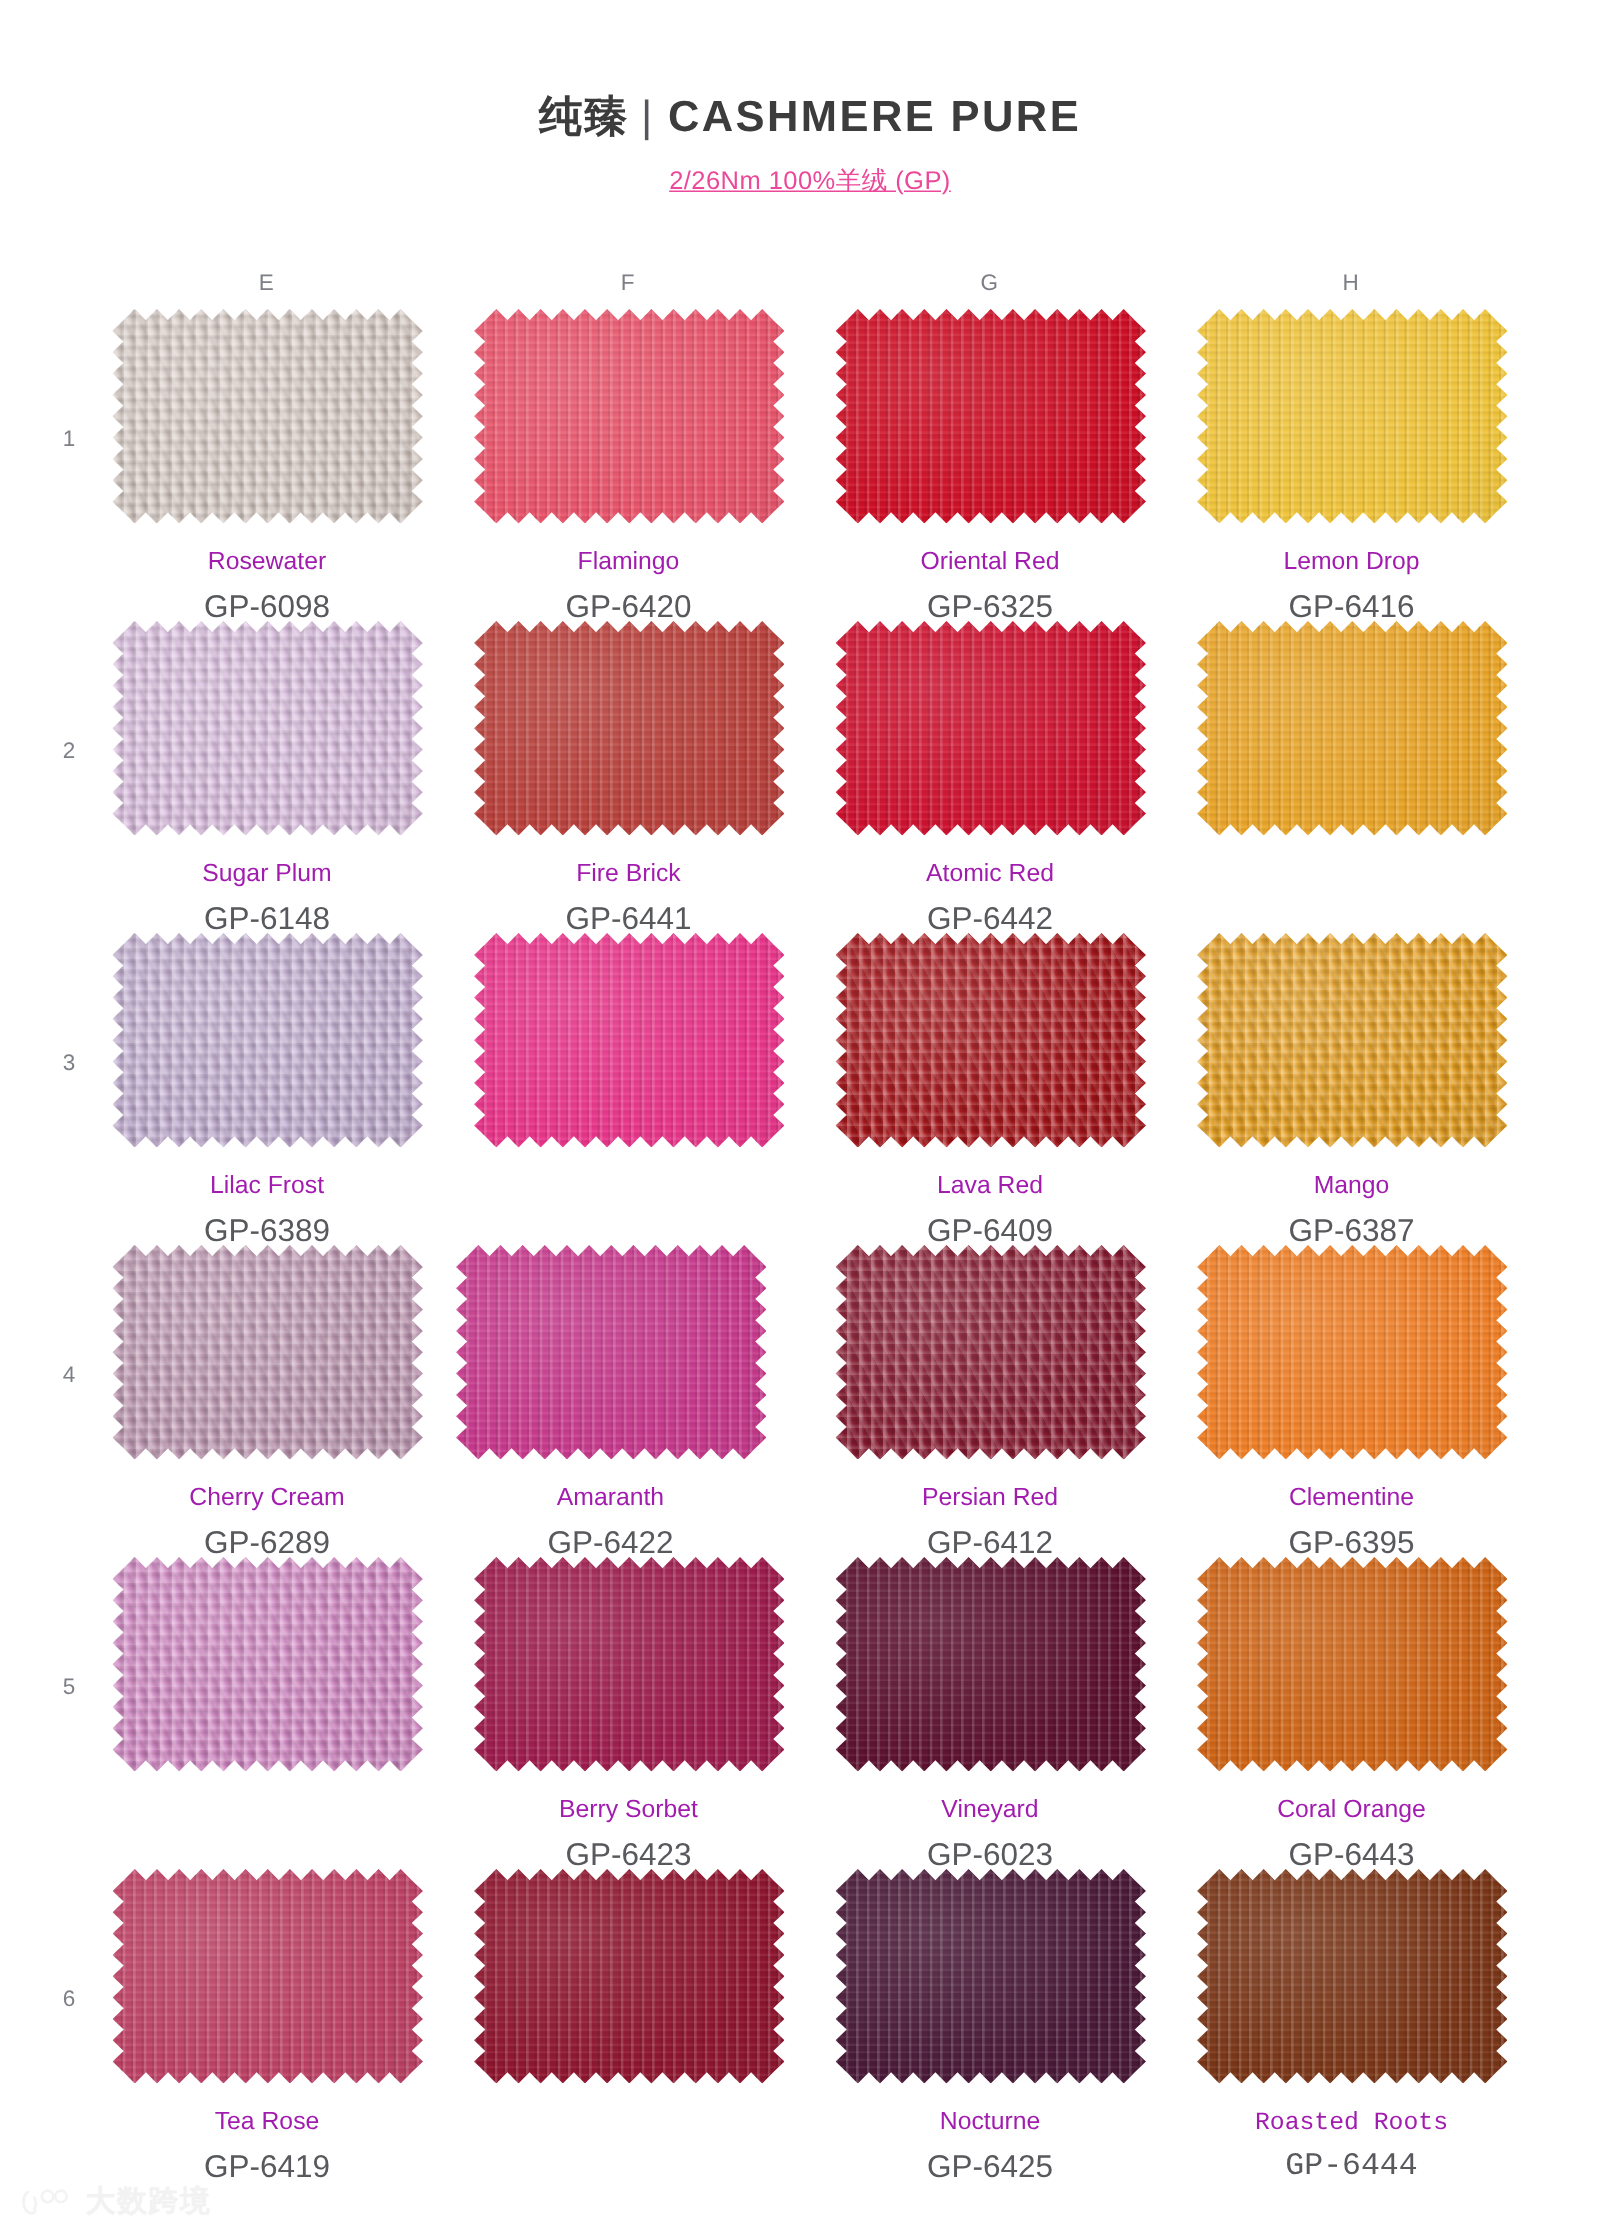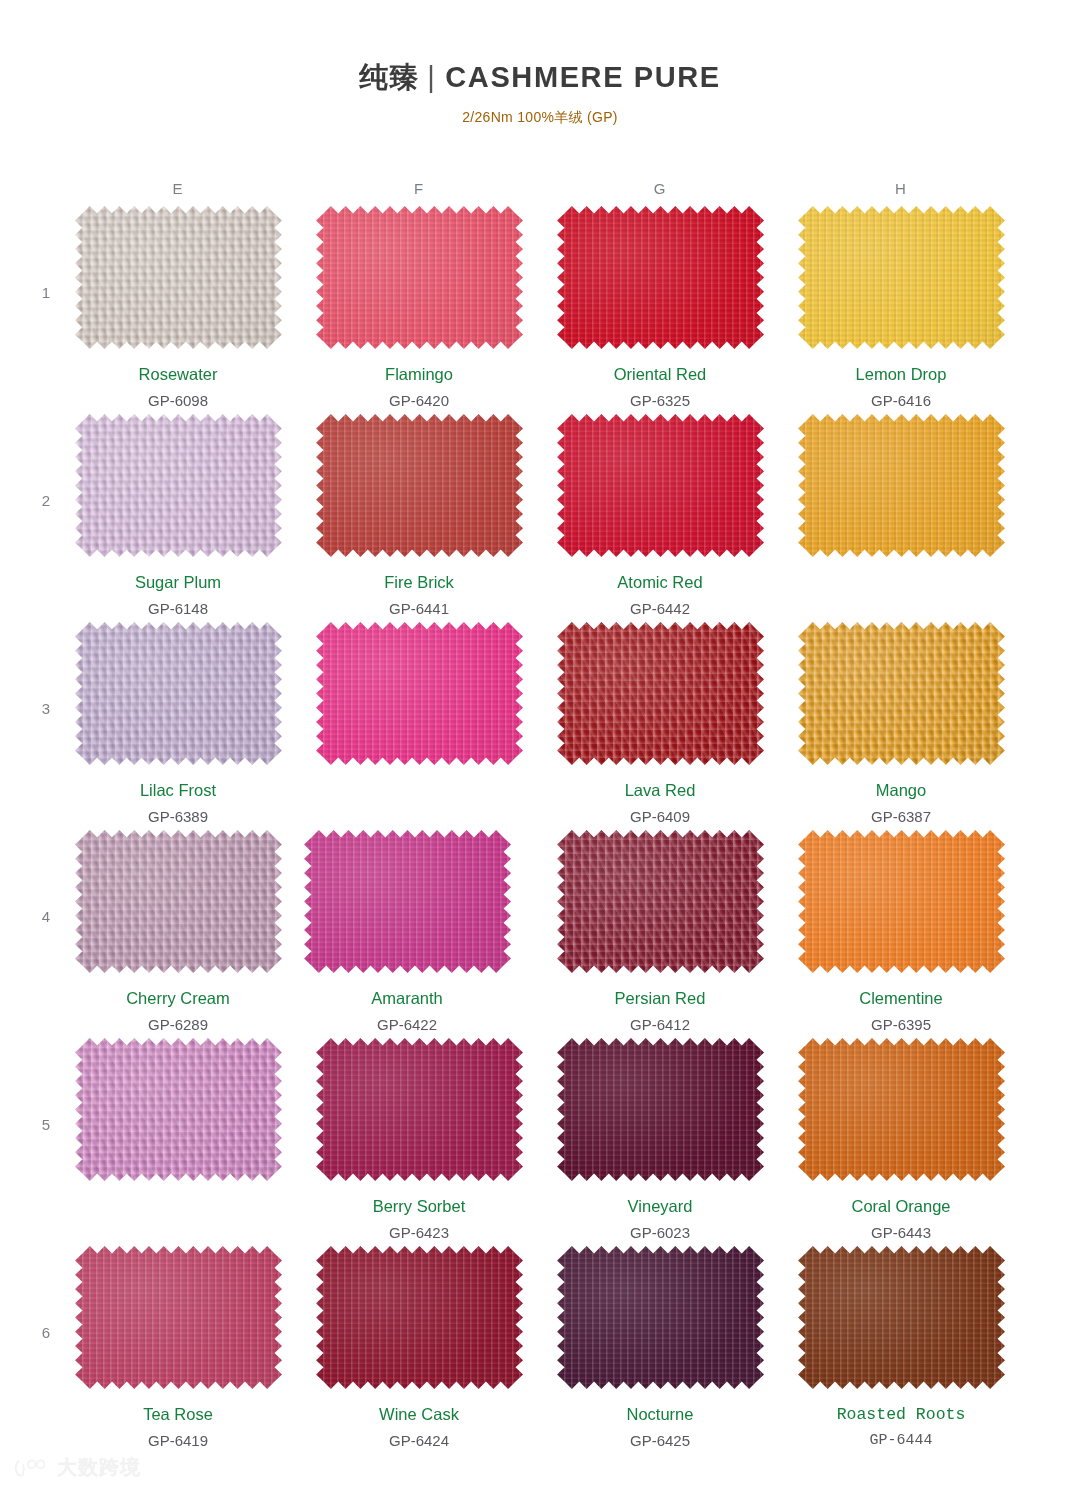--- a/index.html
+++ b/index.html
@@ -40,24 +40,25 @@
     margin: 0 10px 0 8px;
     font-weight: 400;
     color: #55565a;
   }
   .title-en {
     font-weight: 700;
     letter-spacing: 1.6px;
   }
   .subtitle {
     margin-top: 11px;
-    font-size: 14px;
+    font-size: 17px;
     font-weight: 400;
-    color: #a16207;
+    color: #ec4899;
     letter-spacing: 0.3px;
+    text-decoration: underline;
   }
 
   
   .grid {
     position: absolute;
     top: 180px;
     left: 0;
     width: 1080px;
   }
   .col-headers {
@@ -154,25 +155,25 @@
 
   
   .caption {
     margin-top: 14px;
     text-align: center;
     line-height: 1.45;
   }
   .c-name {
     display: block;
     font-size: 16.5px;
-    color: #15803d;
+    color: #a21caf;
   }
   .c-code {
     display: block;
-    font-size: 15px;
+    font-size: 21px;
     color: #58595d;
     margin-top: 3px;
   }
 
   
   .footer {
     position: absolute;
     left: 14px;
     bottom: 12px;
     display: flex;
@@ -643,24 +644,20 @@
                   <polygon points="7.50,7.50 14.88,0.00 22.27,7.50 29.65,0.00 37.04,7.50 44.42,0.00 51.81,7.50 59.19,0.00 66.58,7.50 73.96,0.00 81.35,7.50 88.73,0.00 96.12,7.50 103.50,0.00 110.88,7.50 118.27,0.00 125.65,7.50 133.04,0.00 140.42,7.50 147.81,0.00 155.19,7.50 162.58,0.00 169.96,7.50 177.35,0.00 184.73,7.50 192.12,0.00 199.50,7.50 199.50,7.50 207.00,14.61 199.50,21.72 207.00,28.83 199.50,35.94 207.00,43.06 199.50,50.17 207.00,57.28 199.50,64.39 207.00,71.50 199.50,78.61 207.00,85.72 199.50,92.83 207.00,99.94 199.50,107.06 207.00,114.17 199.50,121.28 207.00,128.39 199.50,135.50 199.50,135.50 192.12,143.00 184.73,135.50 177.35,143.00 169.96,135.50 162.58,143.00 155.19,135.50 147.81,143.00 140.42,135.50 133.04,143.00 125.65,135.50 118.27,143.00 110.88,135.50 103.50,143.00 96.12,135.50 88.73,143.00 81.35,135.50 73.96,143.00 66.58,135.50 59.19,143.00 51.81,135.50 44.42,143.00 37.04,135.50 29.65,143.00 22.27,135.50 14.88,143.00 7.50,135.50 7.50,135.50 0.00,128.39 7.50,121.28 0.00,114.17 7.50,107.06 0.00,99.94 7.50,92.83 0.00,85.72 7.50,78.61 0.00,71.50 7.50,64.39 0.00,57.28 7.50,50.17 0.00,43.06 7.50,35.94 0.00,28.83 7.50,21.72 0.00,14.61 7.50,7.50"></polygon>
                 </clipPath>
               </defs>
               <g clip-path="url(#clip-5-1)">
                 <rect width="207" height="143" fill="#8e162f"></rect>
               </g>
             </svg>
             <div class="knit" style="clip-path: polygon(7.5px 7.5px, 14.88px 0px, 22.27px 7.5px, 29.65px 0px, 37.04px 7.5px, 44.42px 0px, 51.81px 7.5px, 59.19px 0px, 66.58px 7.5px, 73.96px 0px, 81.35px 7.5px, 88.73px 0px, 96.12px 7.5px, 103.5px 0px, 110.88px 7.5px, 118.27px 0px, 125.65px 7.5px, 133.04px 0px, 140.42px 7.5px, 147.81px 0px, 155.19px 7.5px, 162.58px 0px, 169.96px 7.5px, 177.35px 0px, 184.73px 7.5px, 192.12px 0px, 199.5px 7.5px, 199.5px 7.5px, 207px 14.61px, 199.5px 21.72px, 207px 28.83px, 199.5px 35.94px, 207px 43.06px, 199.5px 50.17px, 207px 57.28px, 199.5px 64.39px, 207px 71.5px, 199.5px 78.61px, 207px 85.72px, 199.5px 92.83px, 207px 99.94px, 199.5px 107.06px, 207px 114.17px, 199.5px 121.28px, 207px 128.39px, 199.5px 135.5px, 199.5px 135.5px, 192.12px 143px, 184.73px 135.5px, 177.35px 143px, 169.96px 135.5px, 162.58px 143px, 155.19px 135.5px, 147.81px 143px, 140.42px 135.5px, 133.04px 143px, 125.65px 135.5px, 118.27px 143px, 110.88px 135.5px, 103.5px 143px, 96.12px 135.5px, 88.73px 143px, 81.35px 135.5px, 73.96px 143px, 66.58px 135.5px, 59.19px 143px, 51.81px 135.5px, 44.42px 143px, 37.04px 135.5px, 29.65px 143px, 22.27px 135.5px, 14.88px 143px, 7.5px 135.5px, 7.5px 135.5px, 0px 128.39px, 7.5px 121.28px, 0px 114.17px, 7.5px 107.06px, 0px 99.94px, 7.5px 92.83px, 0px 85.72px, 7.5px 78.61px, 0px 71.5px, 7.5px 64.39px, 0px 57.28px, 7.5px 50.17px, 0px 43.06px, 7.5px 35.94px, 0px 28.83px, 7.5px 21.72px, 0px 14.61px, 7.5px 7.5px);"></div>
             <div class="shade" style="clip-path: polygon(7.5px 7.5px, 14.88px 0px, 22.27px 7.5px, 29.65px 0px, 37.04px 7.5px, 44.42px 0px, 51.81px 7.5px, 59.19px 0px, 66.58px 7.5px, 73.96px 0px, 81.35px 7.5px, 88.73px 0px, 96.12px 7.5px, 103.5px 0px, 110.88px 7.5px, 118.27px 0px, 125.65px 7.5px, 133.04px 0px, 140.42px 7.5px, 147.81px 0px, 155.19px 7.5px, 162.58px 0px, 169.96px 7.5px, 177.35px 0px, 184.73px 7.5px, 192.12px 0px, 199.5px 7.5px, 199.5px 7.5px, 207px 14.61px, 199.5px 21.72px, 207px 28.83px, 199.5px 35.94px, 207px 43.06px, 199.5px 50.17px, 207px 57.28px, 199.5px 64.39px, 207px 71.5px, 199.5px 78.61px, 207px 85.72px, 199.5px 92.83px, 207px 99.94px, 199.5px 107.06px, 207px 114.17px, 199.5px 121.28px, 207px 128.39px, 199.5px 135.5px, 199.5px 135.5px, 192.12px 143px, 184.73px 135.5px, 177.35px 143px, 169.96px 135.5px, 162.58px 143px, 155.19px 135.5px, 147.81px 143px, 140.42px 135.5px, 133.04px 143px, 125.65px 135.5px, 118.27px 143px, 110.88px 135.5px, 103.5px 143px, 96.12px 135.5px, 88.73px 143px, 81.35px 135.5px, 73.96px 143px, 66.58px 135.5px, 59.19px 143px, 51.81px 135.5px, 44.42px 143px, 37.04px 135.5px, 29.65px 143px, 22.27px 135.5px, 14.88px 143px, 7.5px 135.5px, 7.5px 135.5px, 0px 128.39px, 7.5px 121.28px, 0px 114.17px, 7.5px 107.06px, 0px 99.94px, 7.5px 92.83px, 0px 85.72px, 7.5px 78.61px, 0px 71.5px, 7.5px 64.39px, 0px 57.28px, 7.5px 50.17px, 0px 43.06px, 7.5px 35.94px, 0px 28.83px, 7.5px 21.72px, 0px 14.61px, 7.5px 7.5px);"></div>
           </div>
-          <div class="caption">
-            <span class="c-name">Wine Cask</span>
-            <span class="c-code">GP-6424</span>
-          </div>
         </div>
         <div class="cell" style="left: 555px;">
           <div class="swatch-wrap">
             <svg width="207" height="143" viewBox="0 0 207 143" style="position: absolute; inset: 0px;">
               <defs>
                 <clipPath id="clip-5-2">
                   <polygon points="7.50,7.50 14.88,0.00 22.27,7.50 29.65,0.00 37.04,7.50 44.42,0.00 51.81,7.50 59.19,0.00 66.58,7.50 73.96,0.00 81.35,7.50 88.73,0.00 96.12,7.50 103.50,0.00 110.88,7.50 118.27,0.00 125.65,7.50 133.04,0.00 140.42,7.50 147.81,0.00 155.19,7.50 162.58,0.00 169.96,7.50 177.35,0.00 184.73,7.50 192.12,0.00 199.50,7.50 199.50,7.50 207.00,14.61 199.50,21.72 207.00,28.83 199.50,35.94 207.00,43.06 199.50,50.17 207.00,57.28 199.50,64.39 207.00,71.50 199.50,78.61 207.00,85.72 199.50,92.83 207.00,99.94 199.50,107.06 207.00,114.17 199.50,121.28 207.00,128.39 199.50,135.50 199.50,135.50 192.12,143.00 184.73,135.50 177.35,143.00 169.96,135.50 162.58,143.00 155.19,135.50 147.81,143.00 140.42,135.50 133.04,143.00 125.65,135.50 118.27,143.00 110.88,135.50 103.50,143.00 96.12,135.50 88.73,143.00 81.35,135.50 73.96,143.00 66.58,135.50 59.19,143.00 51.81,135.50 44.42,143.00 37.04,135.50 29.65,143.00 22.27,135.50 14.88,143.00 7.50,135.50 7.50,135.50 0.00,128.39 7.50,121.28 0.00,114.17 7.50,107.06 0.00,99.94 7.50,92.83 0.00,85.72 7.50,78.61 0.00,71.50 7.50,64.39 0.00,57.28 7.50,50.17 0.00,43.06 7.50,35.94 0.00,28.83 7.50,21.72 0.00,14.61 7.50,7.50"></polygon>
                 </clipPath>
               </defs>
               <g clip-path="url(#clip-5-2)">

